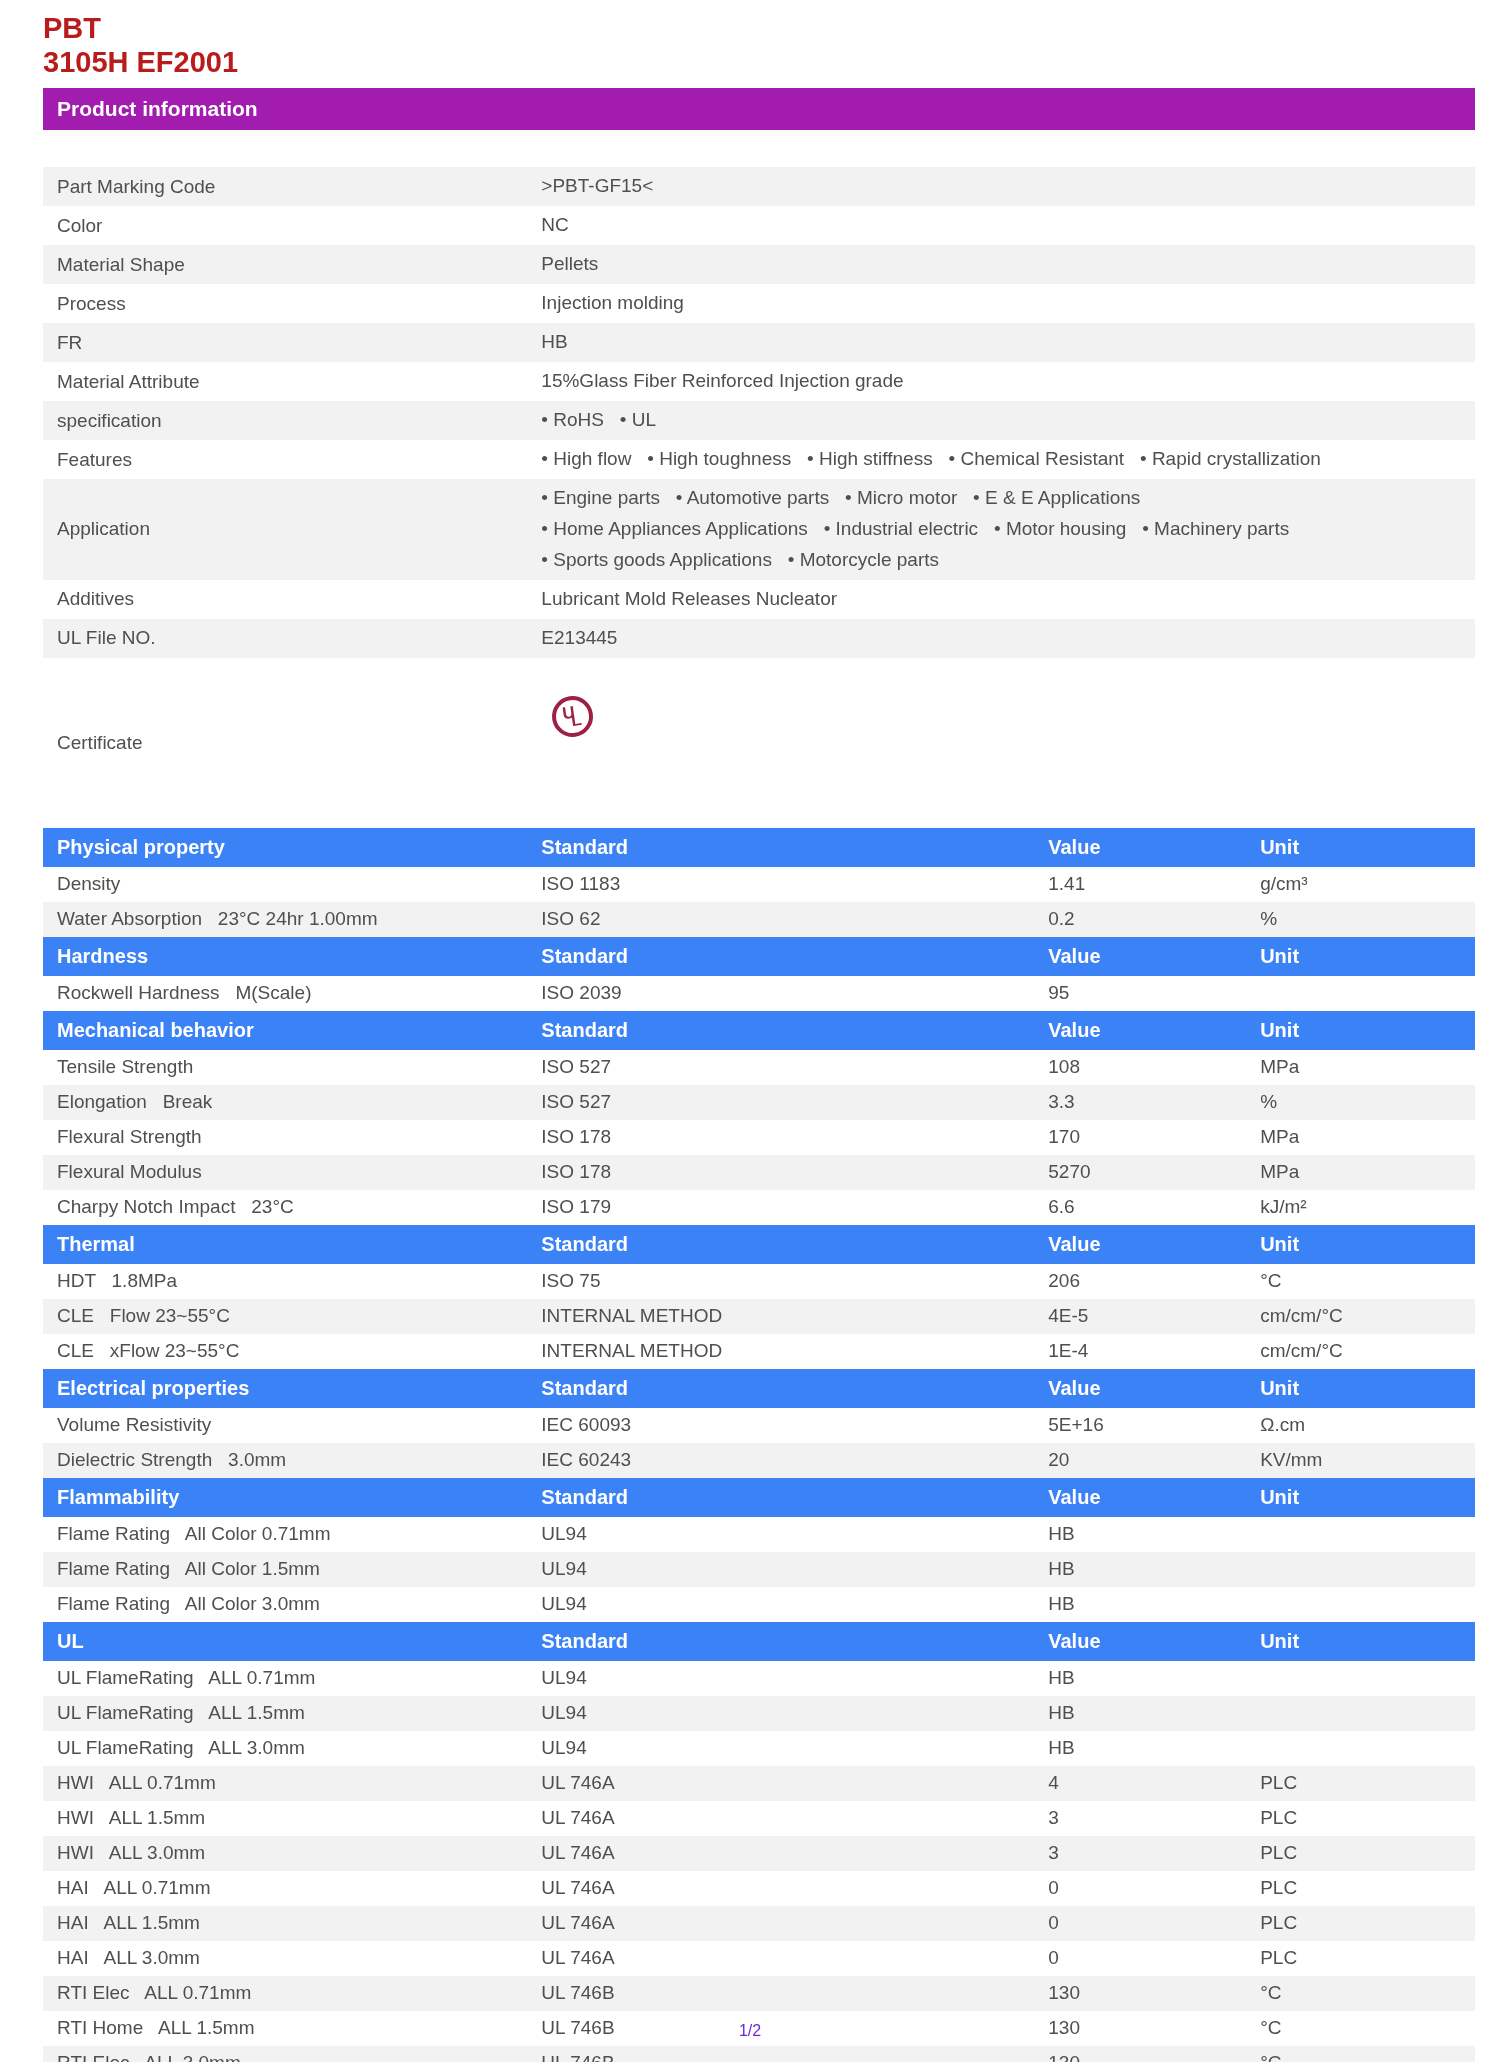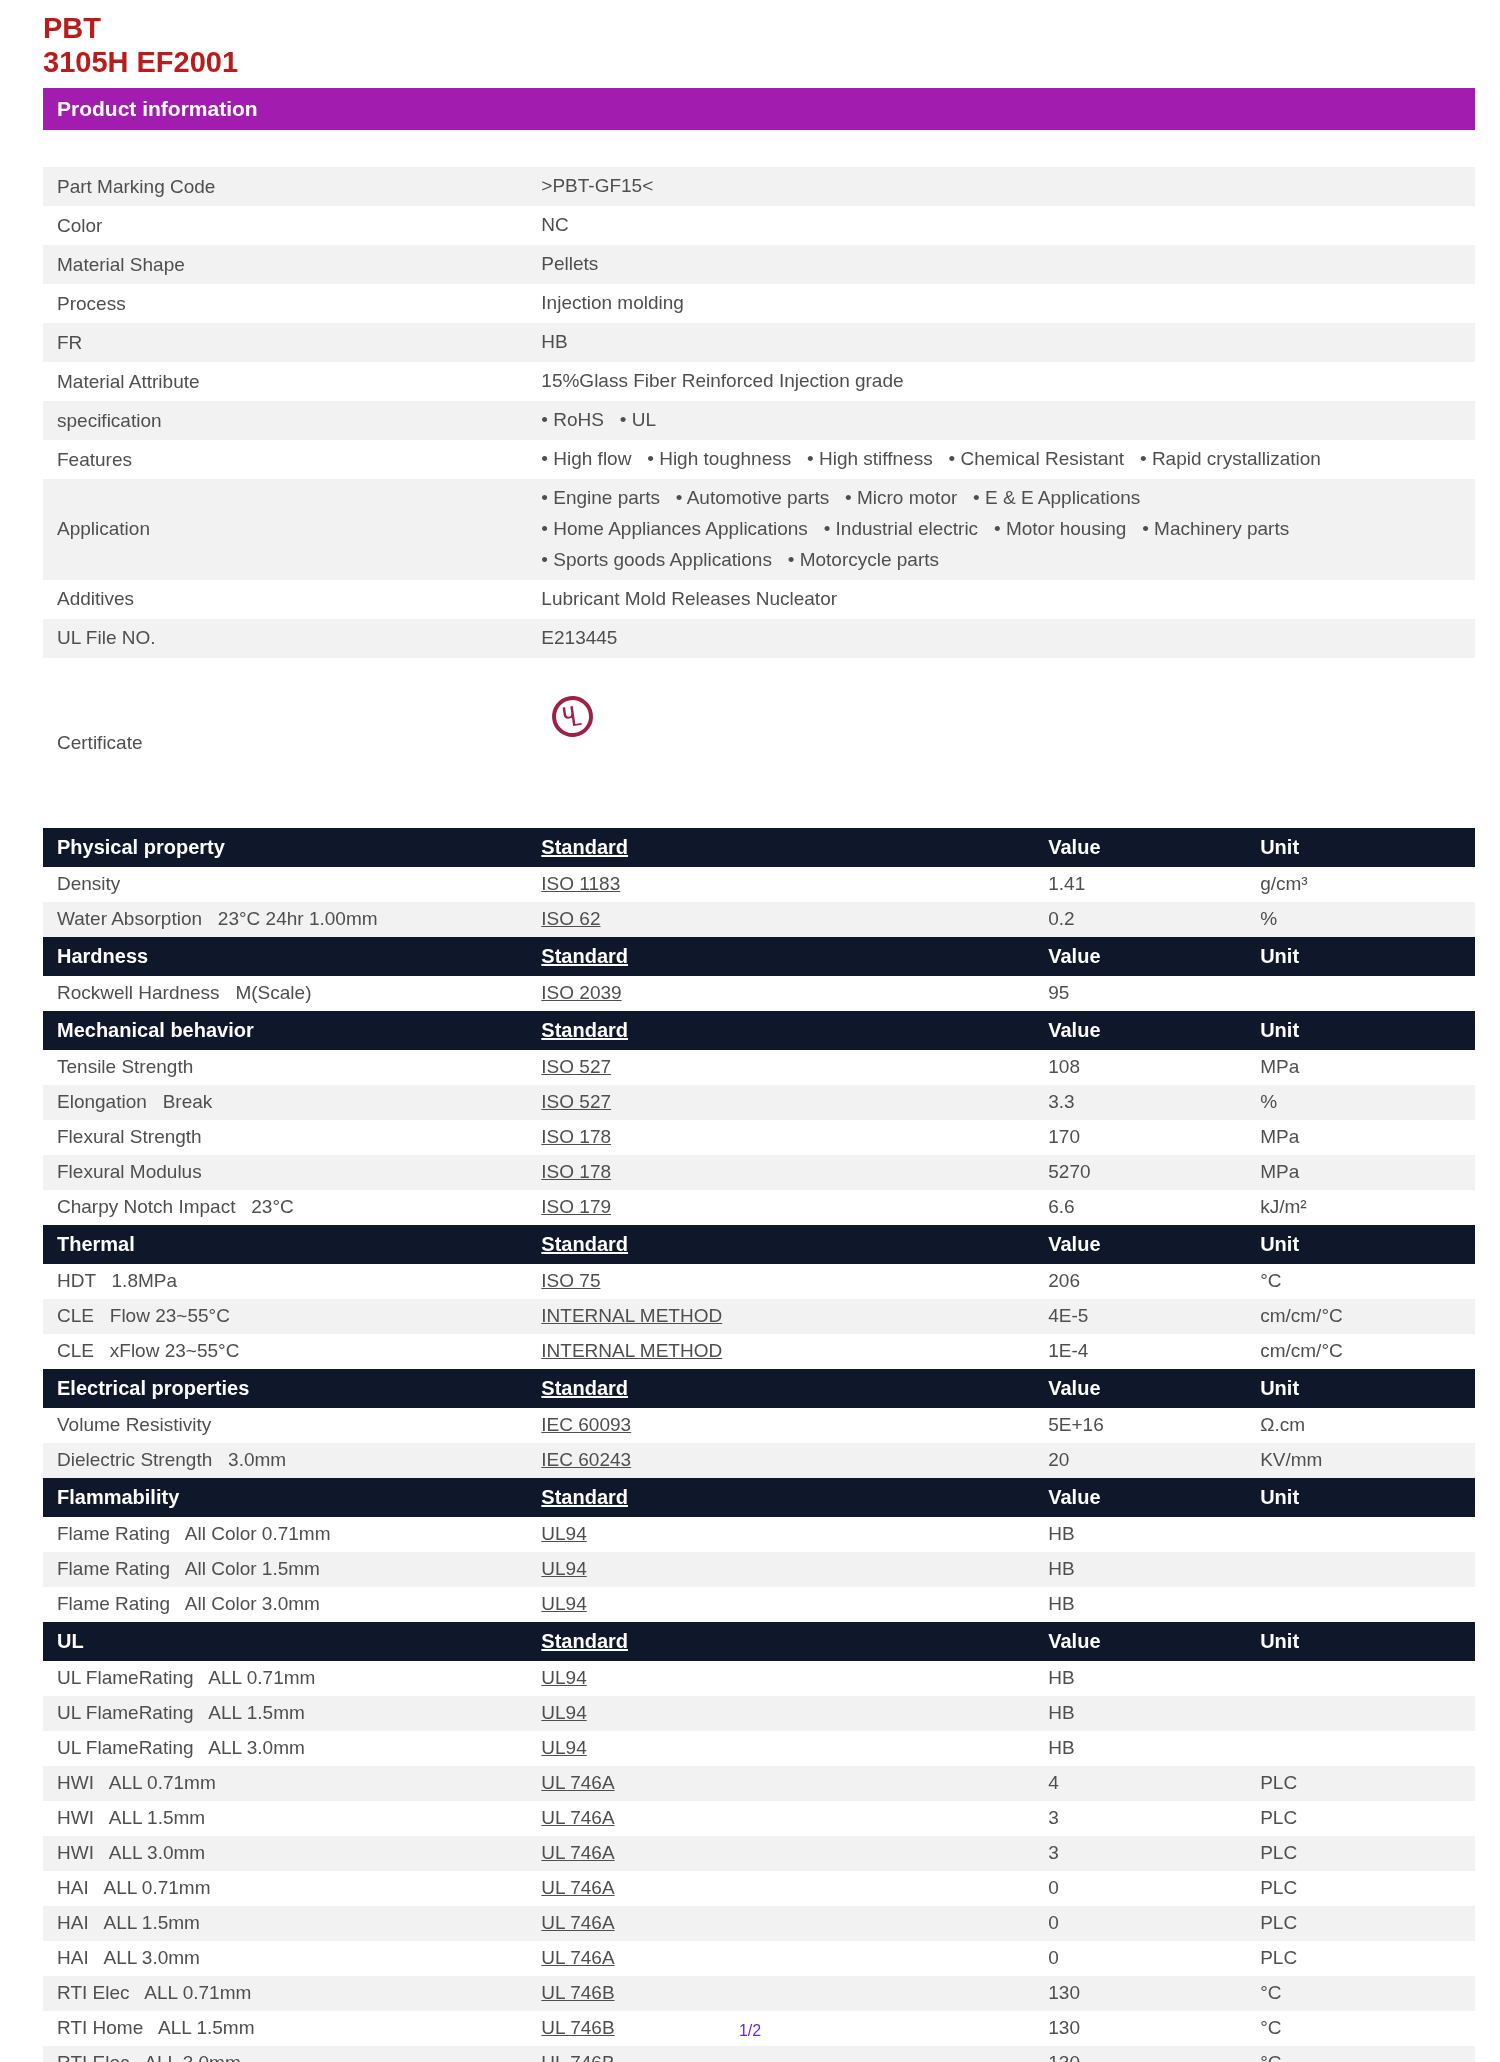--- a/index.html
+++ b/index.html
@@ -26,28 +26,28 @@
 
   .product-rows { margin-top: 37px; }
 
   .p-row, .t-row {
     display: flex; align-items: center;
     min-height: 35px; font-size: 19px;
   }
   .shaded { background: #f2f2f2; }
 
   .cell-1 { width: 34.8%; box-sizing: border-box; padding-left: 14px; white-space: pre-wrap; }
-  .cell-2 { width: 35.4%; box-sizing: border-box; white-space: pre-wrap; text-decoration: underline; }
+  .cell-2 { width: 35.4%; box-sizing: border-box; white-space: pre-wrap; }
   .cell-3 { width: 14.8%; box-sizing: border-box; white-space: pre-wrap; }
   .cell-4 { flex: 1; box-sizing: border-box; white-space: pre-wrap; }
   .cell-wide { flex: 1; box-sizing: border-box; white-space: pre-wrap; line-height: 1.63; padding: 4px 0; }
 
   
   .sec-bar {
-    background: #0f172a; color: #ffffff;
+    background: #3b82f6; color: #ffffff;
     display: flex; align-items: center;
     height: 39px; font-size: 20px; font-weight: bold;
   }
   .sec-bar .cell-1, .sec-bar .cell-2, .sec-bar .cell-3, .sec-bar .cell-4 { white-space: normal; }
 
   
   .cert-row { min-height: 56px; }
   .ul-logo {
     display: inline-block; position: relative;
     width: 41px; height: 41px; box-sizing: border-box;

